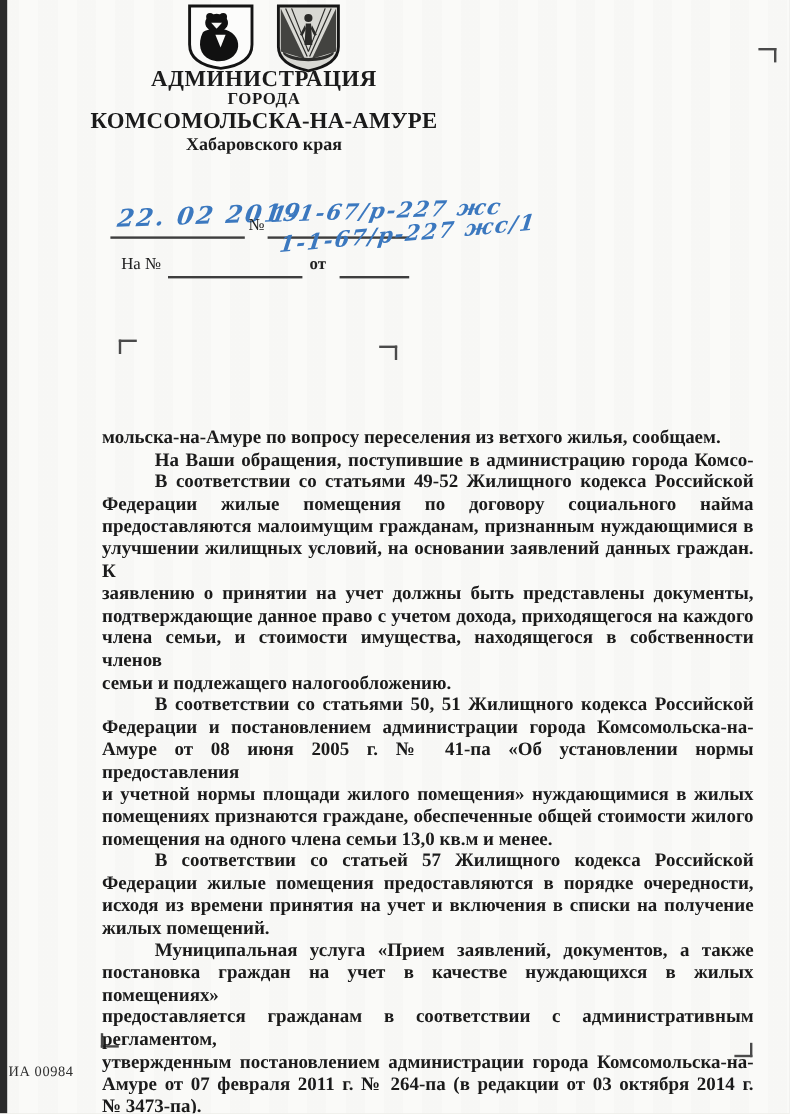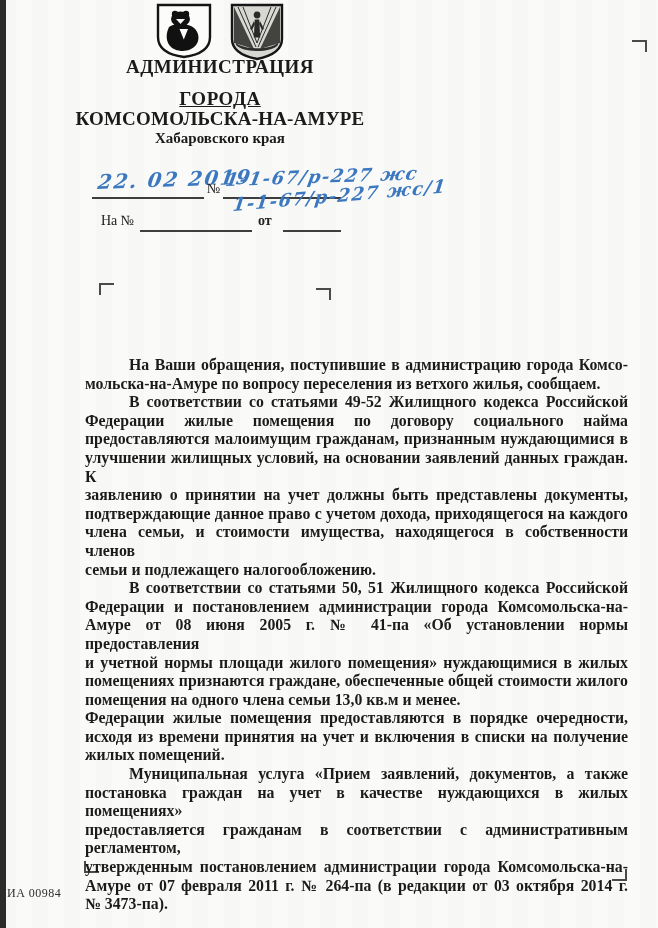--- a/index.html
+++ b/index.html
@@ -12,21 +12,21 @@
     font-family:"Liberation Serif", serif;
     color:#1b1b1b;
   }
   .scan-edge-left { position:absolute; left:0; top:0; width:6px; height:100%; background:#2b2b2b; }
 
   
   .emblems { position:absolute; left:0; top:3px; width:440px; text-align:center; }
   .emblems svg { display:inline-block; margin:0 6px; vertical-align:top; }
   .org-block { position:absolute; left:40px; top:57px; width:360px; text-align:center; font-weight:bold; line-height:1.0; }
   .org-l1 { font-size:19px; letter-spacing:0.5px; }
-  .org-l2 { font-size:19px; letter-spacing:0.5px; margin-top:13px;text-decoration:underline; }
+  .org-l2 { font-size:14px; letter-spacing:0.5px; margin-top:1px; }
   .org-l3 { font-size:19px; letter-spacing:0.2px; margin-top:1px; }
   .org-l4 { font-size:15px; margin-top:3px; }
   .addr-block { position:absolute; left:40px; top:117px; width:360px; text-align:center;
                 font-size:9.5px; line-height:11.5px; color:#232323; }
 
   
   .lbl { position:absolute; font-size:14px; color:#222; }
   .uline { position:absolute; height:1.5px; background:#3e3e3e; }
   .hw { position:absolute; font-family:"DejaVu Serif", serif; font-style:italic; font-weight:bold;
         transform-origin:left center; white-space:nowrap; }
@@ -100,42 +100,43 @@
   <div class="uline" style="left:283px; top:230px; width:58px;"></div>
 
   <div class="cmark tr" style="left:632px; top:40px;"></div>
   <div class="cmark tl" style="left:99px; top:283px;"></div>
   <div class="cmark tr" style="left:316px; top:288px;"></div>
   <div class="cmark bl" style="left:84px; top:861px;"></div>
   <div class="cmark br" style="left:612px; top:869px;"></div>
 
   <div class="letter-body">
       <div class="para">
+        <div class="bline lastline">мольска-на-Амуре по вопросу переселения из ветхого жилья, сообщаем.</div>
         <div class="bline firstline">На Ваши обращения, поступившие в администрацию города Комсо-</div>
-        <div class="bline lastline">мольска-на-Амуре по вопросу переселения из ветхого жилья, сообщаем.</div>
       </div>
       <div class="para">
         <div class="bline firstline">В соответствии со статьями 49-52 Жилищного кодекса Российской</div>
         <div class="bline">Федерации жилые помещения по договору социального найма</div>
         <div class="bline">предоставляются малоимущим гражданам, признанным нуждающимися в</div>
         <div class="bline">улучшении жилищных условий, на основании заявлений данных граждан. К</div>
         <div class="bline">заявлению о принятии на учет должны быть представлены документы,</div>
         <div class="bline">подтверждающие данное право с учетом дохода, приходящегося на каждого</div>
         <div class="bline">члена семьи, и стоимости имущества, находящегося в собственности членов</div>
         <div class="bline lastline">семьи и подлежащего налогообложению.</div>
       </div>
       <div class="para">
         <div class="bline firstline">В соответствии со статьями 50, 51 Жилищного кодекса Российской</div>
         <div class="bline">Федерации и постановлением администрации города Комсомольска-на-</div>
         <div class="bline">Амуре от 08 июня 2005 г. № 41-па «Об установлении нормы предоставления</div>
         <div class="bline">и учетной нормы площади жилого помещения» нуждающимися в жилых</div>
         <div class="bline">помещениях признаются граждане, обеспеченные общей стоимости жилого</div>
         <div class="bline lastline">помещения на одного члена семьи 13,0 кв.м и менее.</div>
       </div>
       <div class="para">
+        <div class="bline firstline">В соответствии со статьей 57 Жилищного кодекса Российской</div>
         <div class="bline">Федерации жилые помещения предоставляются в порядке очередности,</div>
         <div class="bline">исходя из времени принятия на учет и включения в списки на получение</div>
         <div class="bline lastline">жилых помещений.</div>
       </div>
       <div class="para">
         <div class="bline firstline">Муниципальная услуга «Прием заявлений, документов, а также</div>
         <div class="bline">постановка граждан на учет в качестве нуждающихся в жилых помещениях»</div>
         <div class="bline">предоставляется гражданам в соответствии с административным регламентом,</div>
         <div class="bline">утвержденным постановлением администрации города Комсомольска-на-</div>
         <div class="bline">Амуре от 07 февраля 2011 г. № 264-па (в редакции от 03 октября 2014 г.</div>

